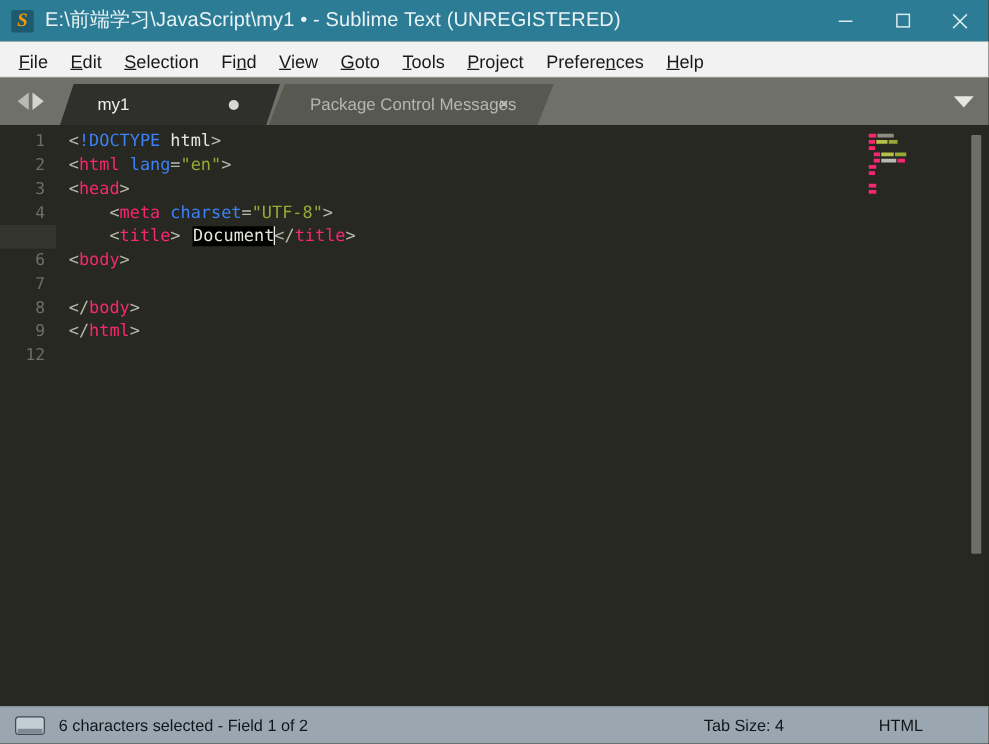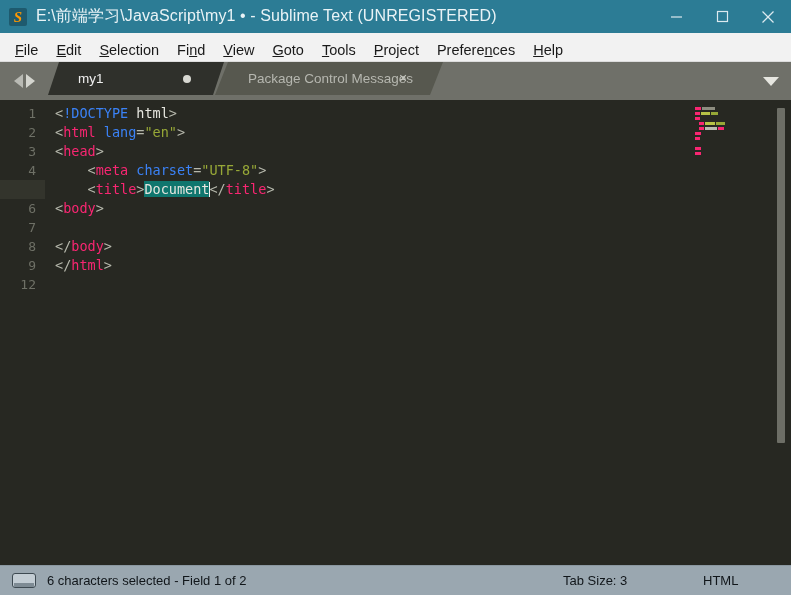--- a/index.html
+++ b/index.html
@@ -42,21 +42,21 @@
     flex: 0 0 29px; padding-left: 6px; border-bottom: 1px solid #dcdcdc;
   }
   .menuitem {
     font-size: 14.5px; color: #1a1a1a; padding: 3px 9px; white-space: nowrap;
   }
   .menuitem u { text-decoration: underline; text-underline-offset: 1px; }
 
   
   .tabbar {
     height: 38px; background: #6f7069; flex: 0 0 38px; display: flex;
-    align-items: flex-start; position: relative; overflow: hidden;
+    align-items: flex-end; position: relative; overflow: hidden;
   }
   .navarrows {
     width: 48px; height: 38px; display: flex; align-items: center;
     justify-content: center; gap: 3px; flex: 0 0 48px;
   }
   .tri { width: 0; height: 0; }
   .tri.left  { border-top: 7px solid transparent; border-bottom: 7px solid transparent; border-right: 9px solid #b9bab4; }
   .tri.right { border-top: 7px solid transparent; border-bottom: 7px solid transparent; border-left: 9px solid #d4d5cf; }
 
   .tab {
@@ -122,22 +122,23 @@
     font-family: "DejaVu Sans Mono", monospace; font-size: 13.5px; color: #cfd0c6;
     padding-left: 10px;
   }
   .p   { color: #b6b8ac; }           
   .tag { color: #f92672; }           
   .doctype { color: #3b82f6; }
   .attr{ color: #3b82f6; }           
   .str { color: #97a837; }           
   .plain { color: #e6e6df; }
   .sel {
-    background: #0f766e; color: #e6e6df;
+    background: #000000; color: #e6e6df;
     box-shadow: 0 0 0 0 transparent;
+    margin-left: 10px;
   }
   .caret {
     display: inline-block; width: 1px; height: 15px; background: #f2f2f2;
     vertical-align: -3px; margin: 0 -1px 0 0;
   }
 
   
   .minimap {
     position: absolute; right: 22px; top: 0; width: 82px; height: 100%;
     background: #272822; padding-top: 6px;
@@ -308,17 +309,17 @@
     </div>
 
     <div class="vscroll">
       <div class="thumb"></div>
     </div>
   </div>
 
   <div class="statusbar">
     <div class="status-icon"></div>
     <div class="status-left">6 characters selected - Field 1 of 2</div>
-    <div class="status-tab">Tab Size: 3</div>
+    <div class="status-tab">Tab Size: 4</div>
     <div class="status-syntax">HTML</div>
   </div>
 
 </div>
 
 </body></html>

